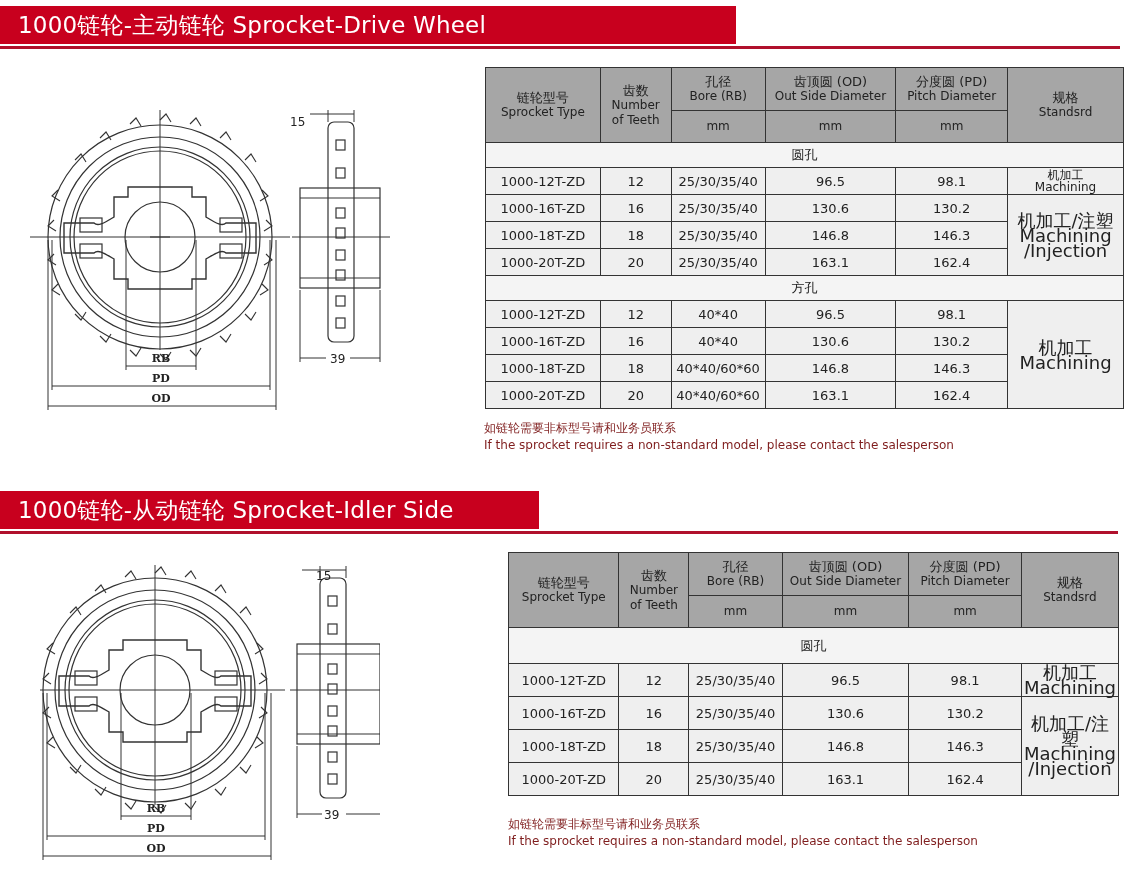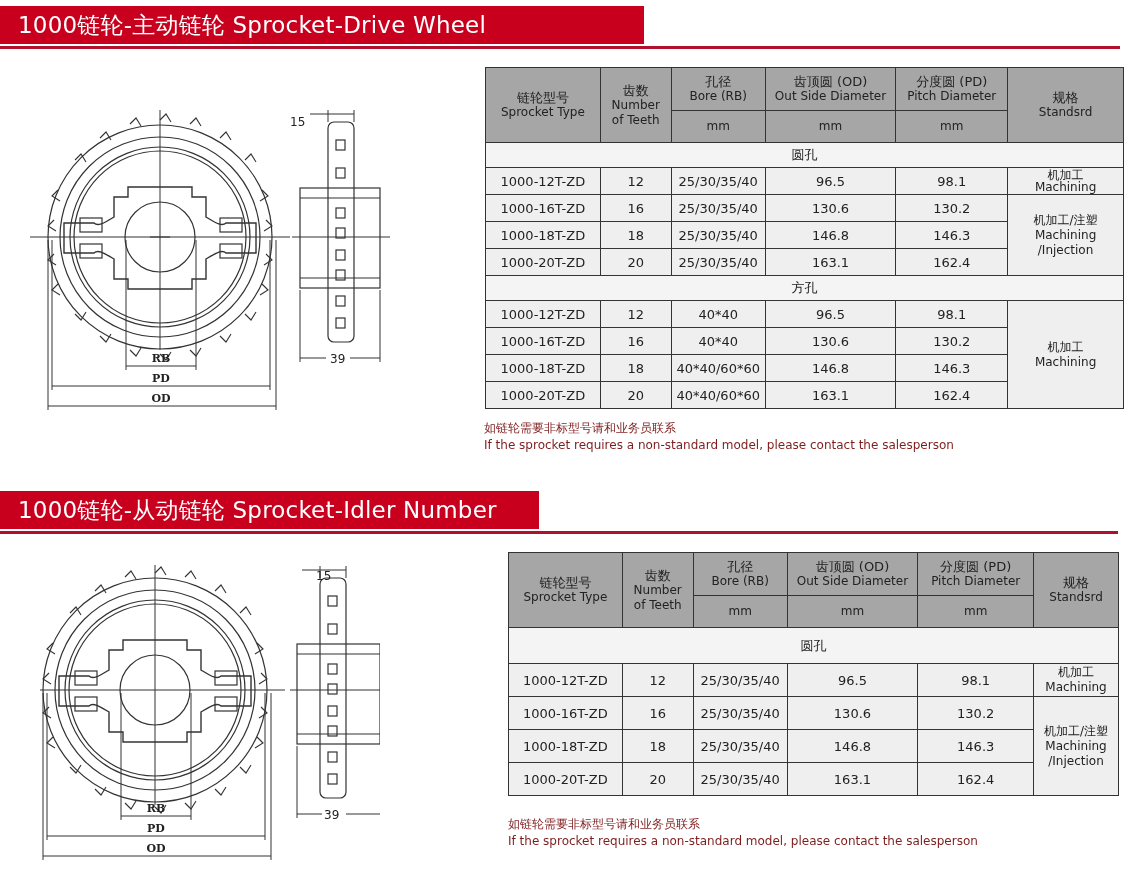--- a/index.html
+++ b/index.html
@@ -11,29 +11,29 @@
 
   .drawing { position: absolute; }
 
   table.spec { position: absolute; border-collapse: collapse; font-size: 13px; color: #222; }
   table.spec td, table.spec th { border: 1.5px solid #333; text-align: center; font-weight: normal; padding: 0 2px; }
   table.spec th { background: #a6a6a6; color: #222; line-height: 15px; }
   table.spec th .en { display: block; font-size: 12px; }
   table.spec th.unit { font-size: 12px; margin-top: 11px; }
   table.spec td { background: #efefef; }
   table.spec td.section { background: #f4f4f4; font-size: 13px; }
-  table.spec td.std { font-size: 12px; line-height: 15px; }
+  table.spec td.std { font-size: 18px; line-height: 15px; }
   table.spec td.std-small { font-size: 12px; line-height: 12px; }
 
   .note { position: absolute; font-size: 12px; line-height: 17px; color: #7f1d1d; }
 </style>
 </head>
 <body>
 
-<div class="banner" style="top:6px; width:644px; height:38px;">
+<div class="banner" style="top:6px; width:736px; height:38px;">
   <span>1000链轮-主动链轮 Sprocket-Drive Wheel</span>
 </div>
 <div class="rule" style="top:46px; width:1120px;"></div>
 
 <svg class="drawing" style="left:30px; top:100px;" width="360" height="320" viewBox="0 0 360 320">
   <g fill="none" stroke="#333" stroke-width="1.2">
     <circle cx="130" cy="137" r="112"></circle>
     <circle cx="130" cy="137" r="100"></circle>
     <circle cx="130" cy="137" r="90"></circle>
     <circle cx="130" cy="137" r="86"></circle>
@@ -191,21 +191,21 @@
   </tr>
 </tbody>
   </table>
 
 <div class="note" style="left:484px; top:420px;">
   <div>如链轮需要非标型号请和业务员联系</div>
   <div>If the sprocket requires a non-standard model, please contact the salesperson</div>
 </div>
 
 <div class="banner" style="top:491px; width:539px; height:38px;">
-  <span>1000链轮-从动链轮  Sprocket-Idler Number</span>
+  <span>1000链轮-从动链轮  Sprocket-Idler Side</span>
 </div>
 <div class="rule" style="top:531px; width:1118px;"></div>
 
 <svg class="drawing" style="left:40px; top:560px;" width="340" height="310" viewBox="0 0 340 310">
   <g fill="none" stroke="#333" stroke-width="1.2">
     <circle cx="115" cy="130" r="112"></circle>
     <circle cx="115" cy="130" r="100"></circle>
     <circle cx="115" cy="130" r="90"></circle>
     <circle cx="115" cy="130" r="86"></circle>
     <path d="M83 80 h64 v10 h14 v20 c10 6 16 10 20 6 h30 v30 h-30 c-4 -4 -10 0 -20 6 v20 h-14 v10 h-64 v-10 h-14 v-20 c-10 -6 -16 -10 -20 -6 h-30 v-30 h30 c4 4 10 0 20 -6 v-20 h14 z" stroke-width="1.4"></path>

